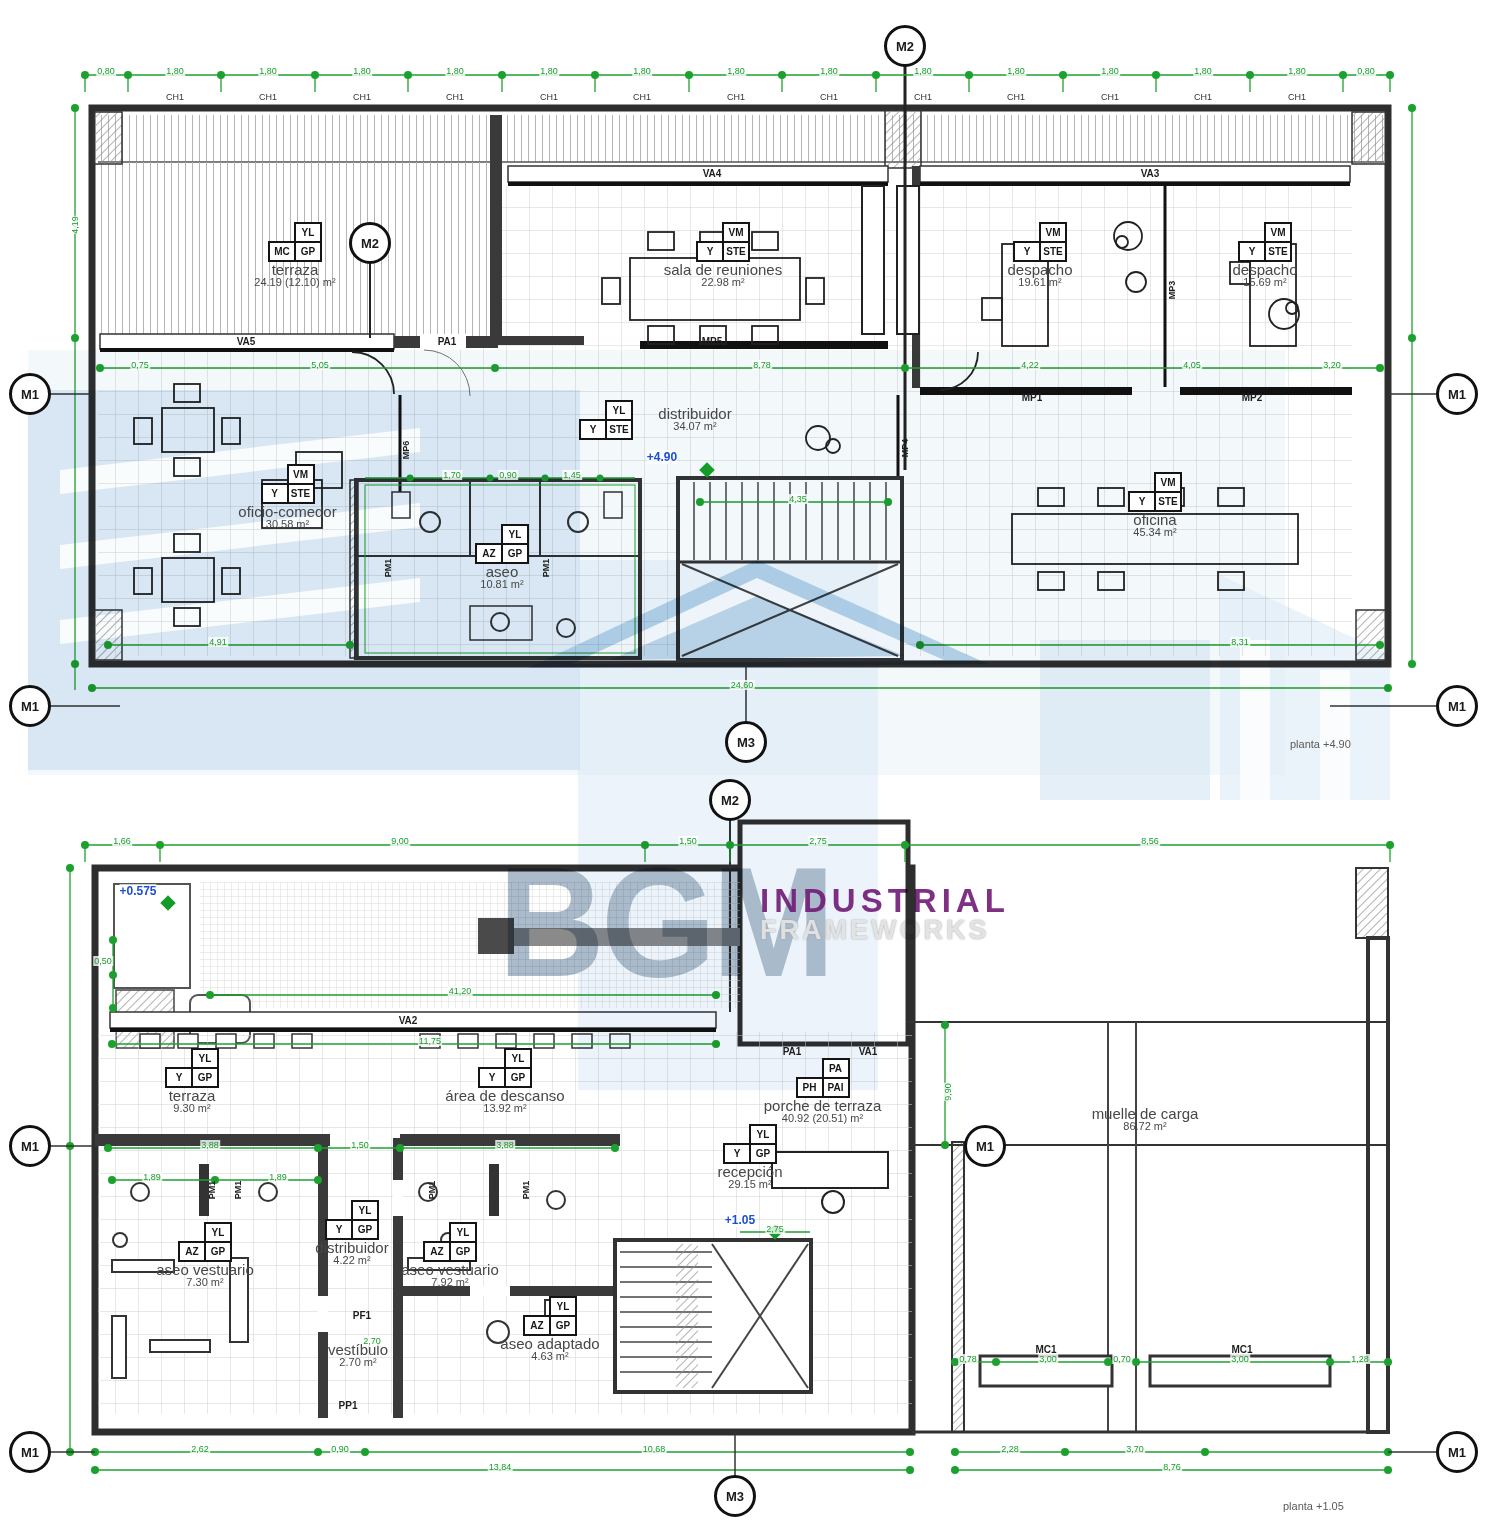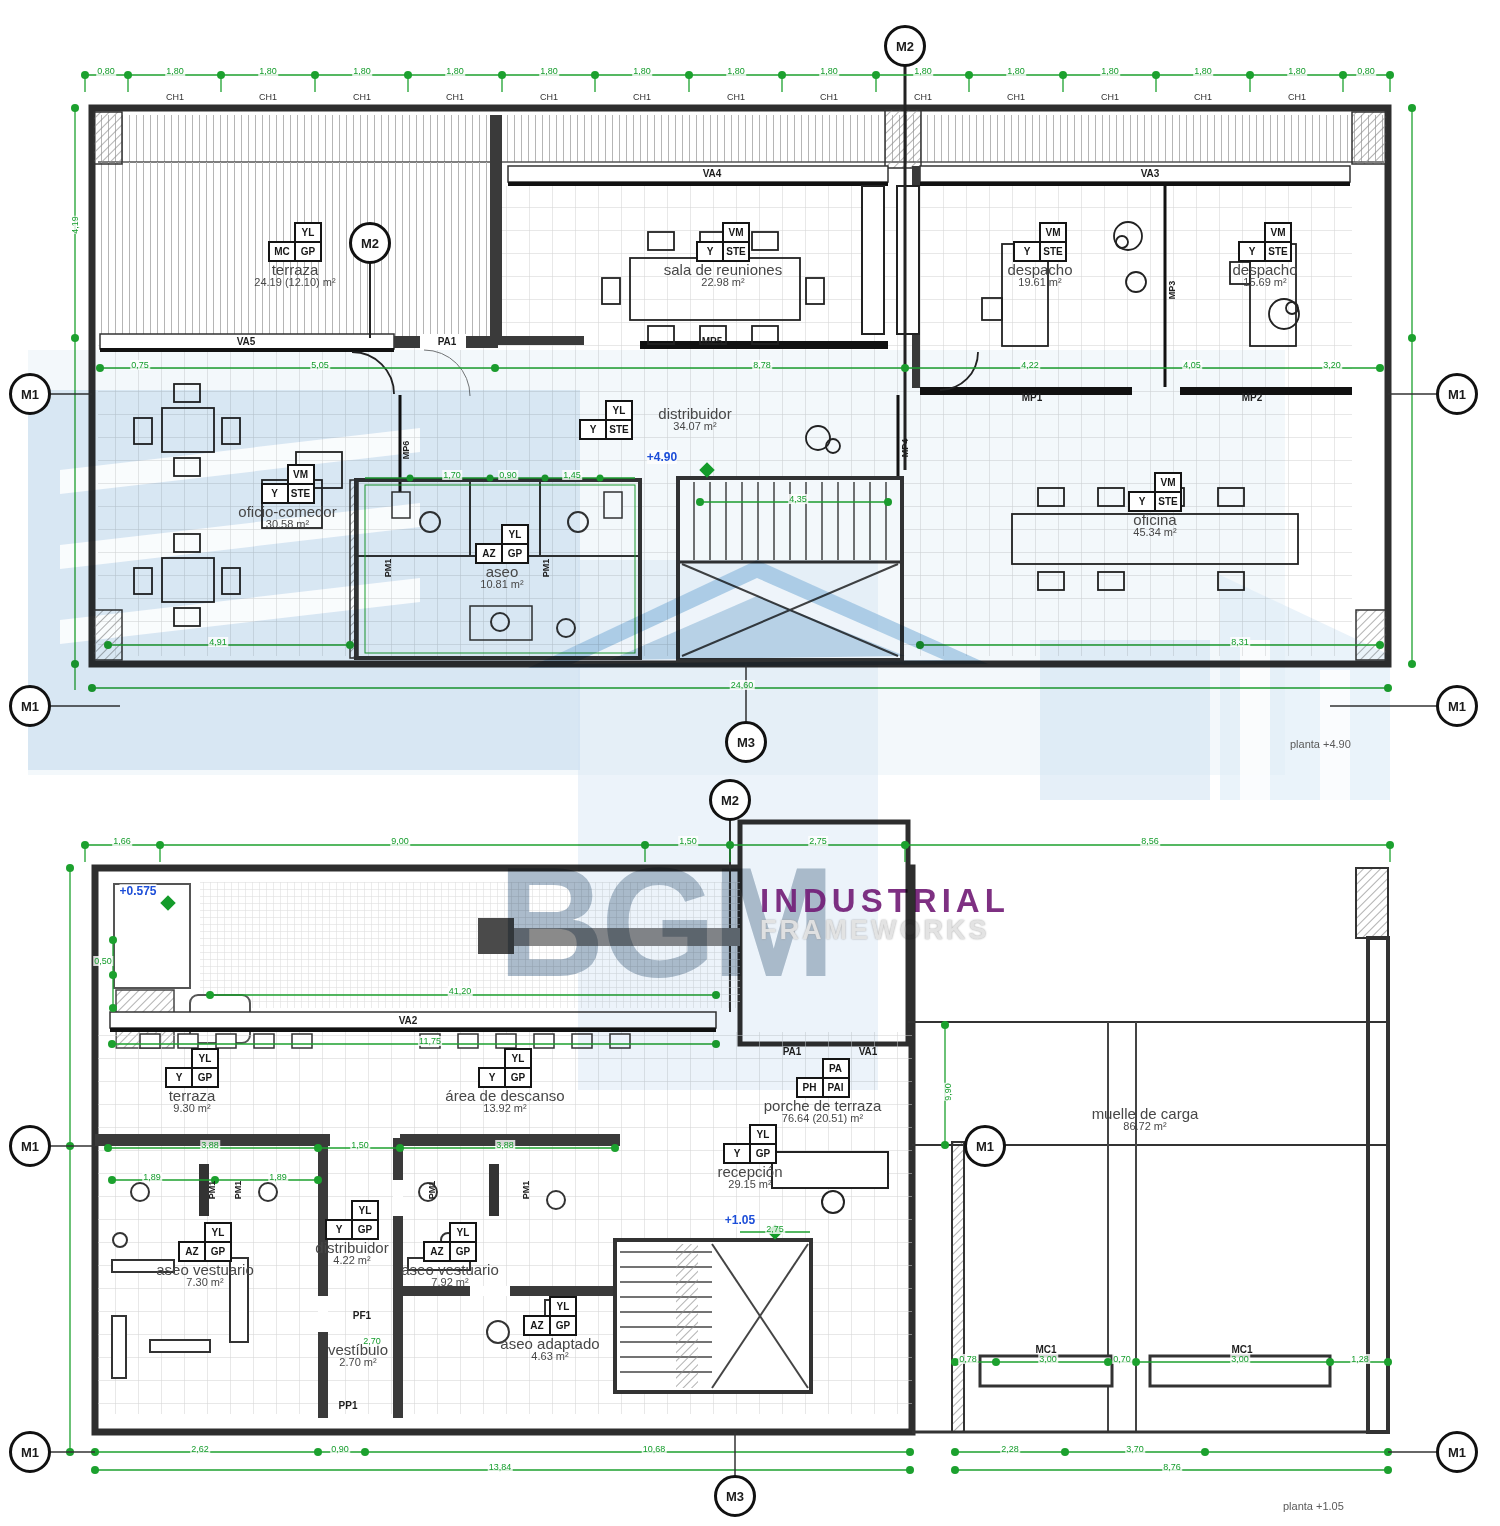--- a/index.html
+++ b/index.html
@@ -624,21 +624,21 @@
   <div class="rname">área de descanso</div>
   <div class="rarea">13.92 m²</div>
 </div>
 <div class="room" style="left:755px;top:1058px;width:135px">
   <div class="codes">
     <span class="code top">PA</span>
     <span class="code l">PH</span>
     <span class="code r">PAI</span>
   </div>
   <div class="rname">porche de terraza</div>
-  <div class="rarea">76.64 (20.51) m²</div>
+  <div class="rarea">40.92 (20.51) m²</div>
 </div>
 <span class="wt" style="left:792px;top:1046px">PA1</span>
 <span class="wt" style="left:868px;top:1046px">VA1</span>
 <div class="room" style="left:700px;top:1124px;width:100px">
   <div class="codes">
     <span class="code top">YL</span>
     <span class="code l">Y</span>
     <span class="code r">GP</span>
   </div>
   <div class="rname">recepción</div>

